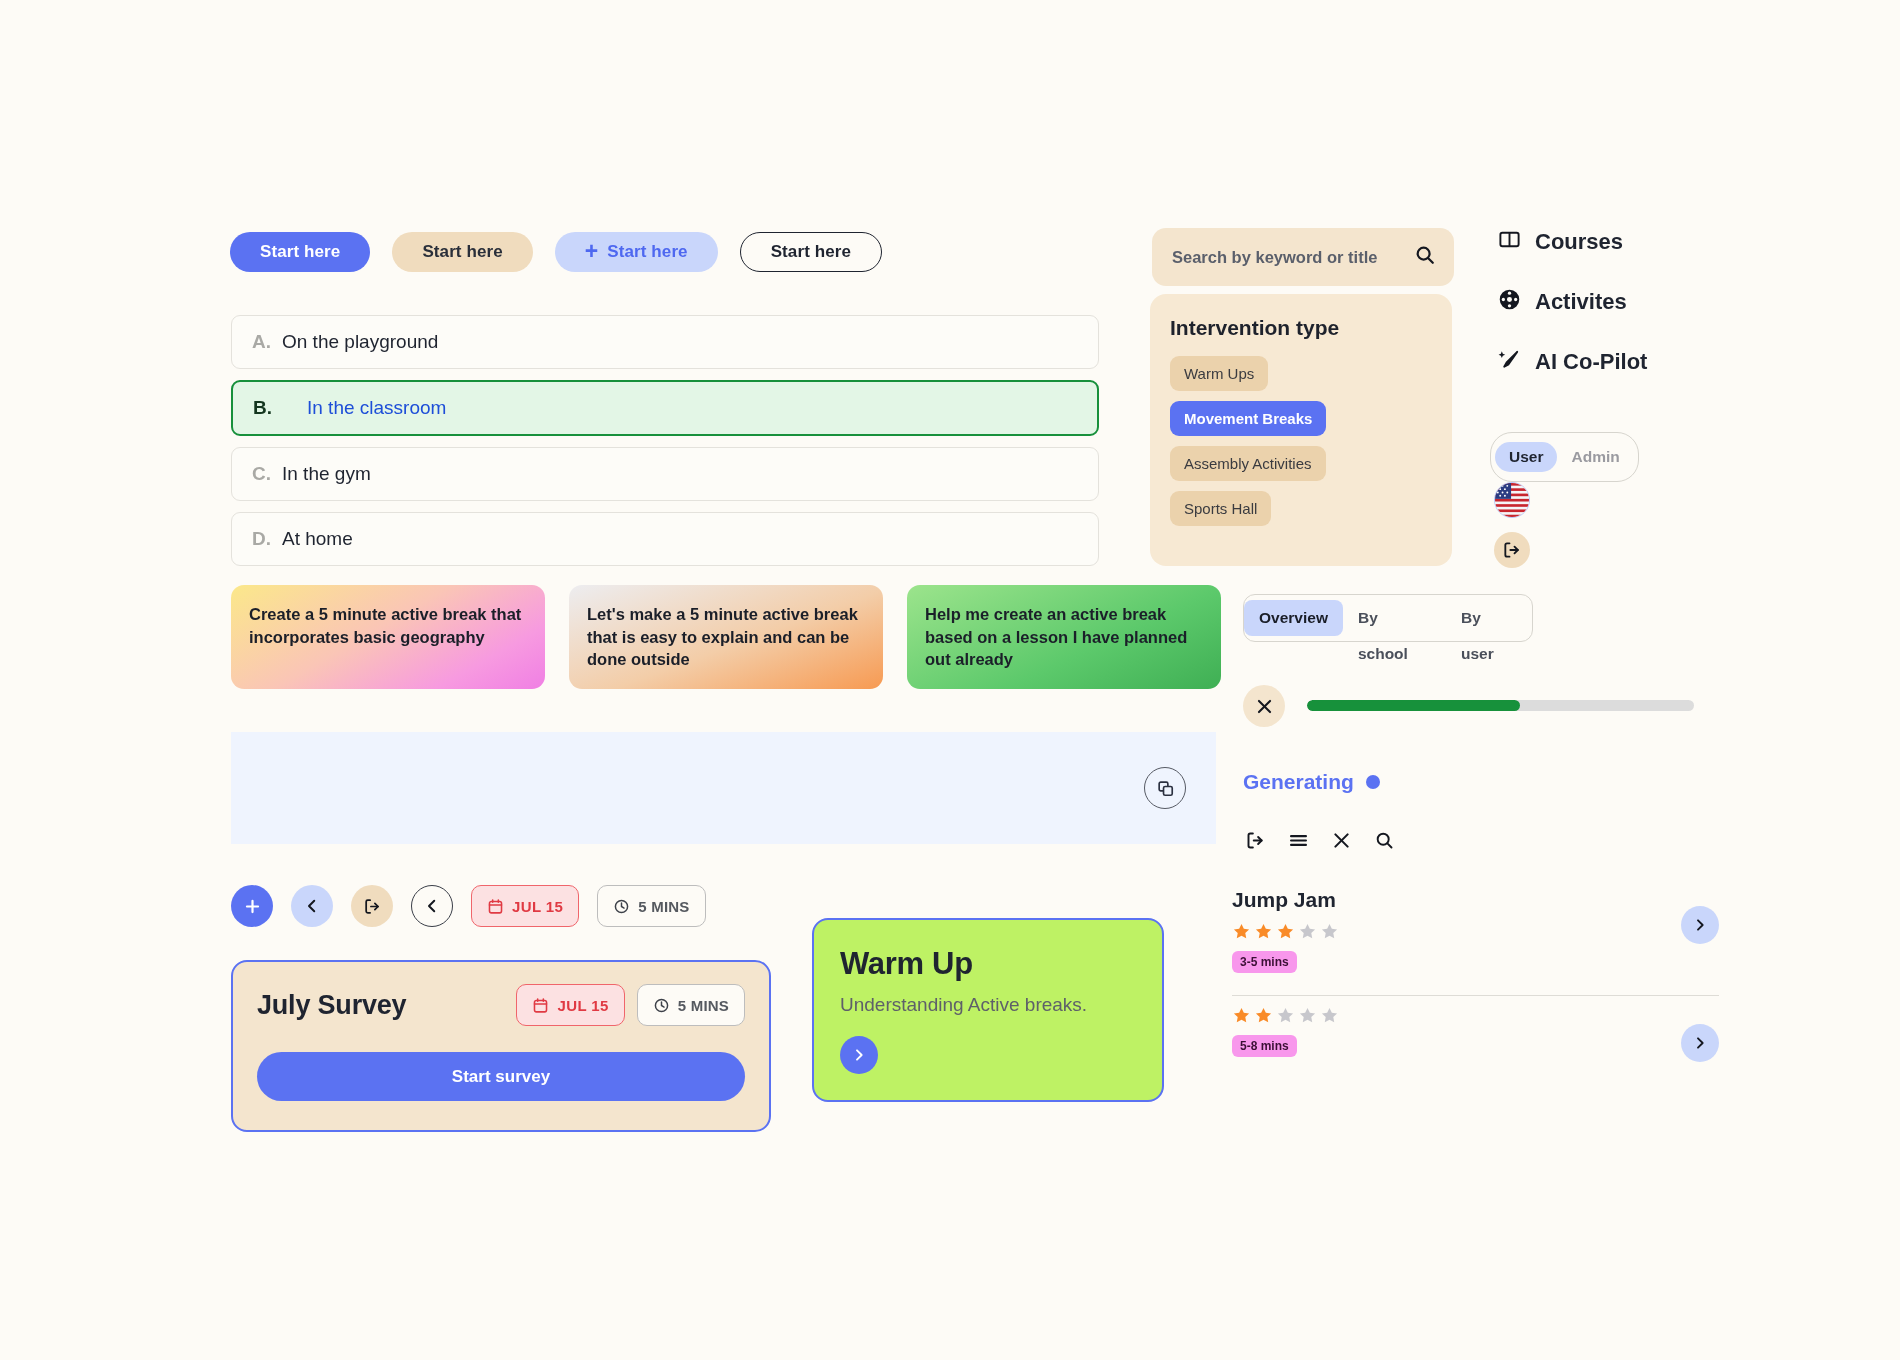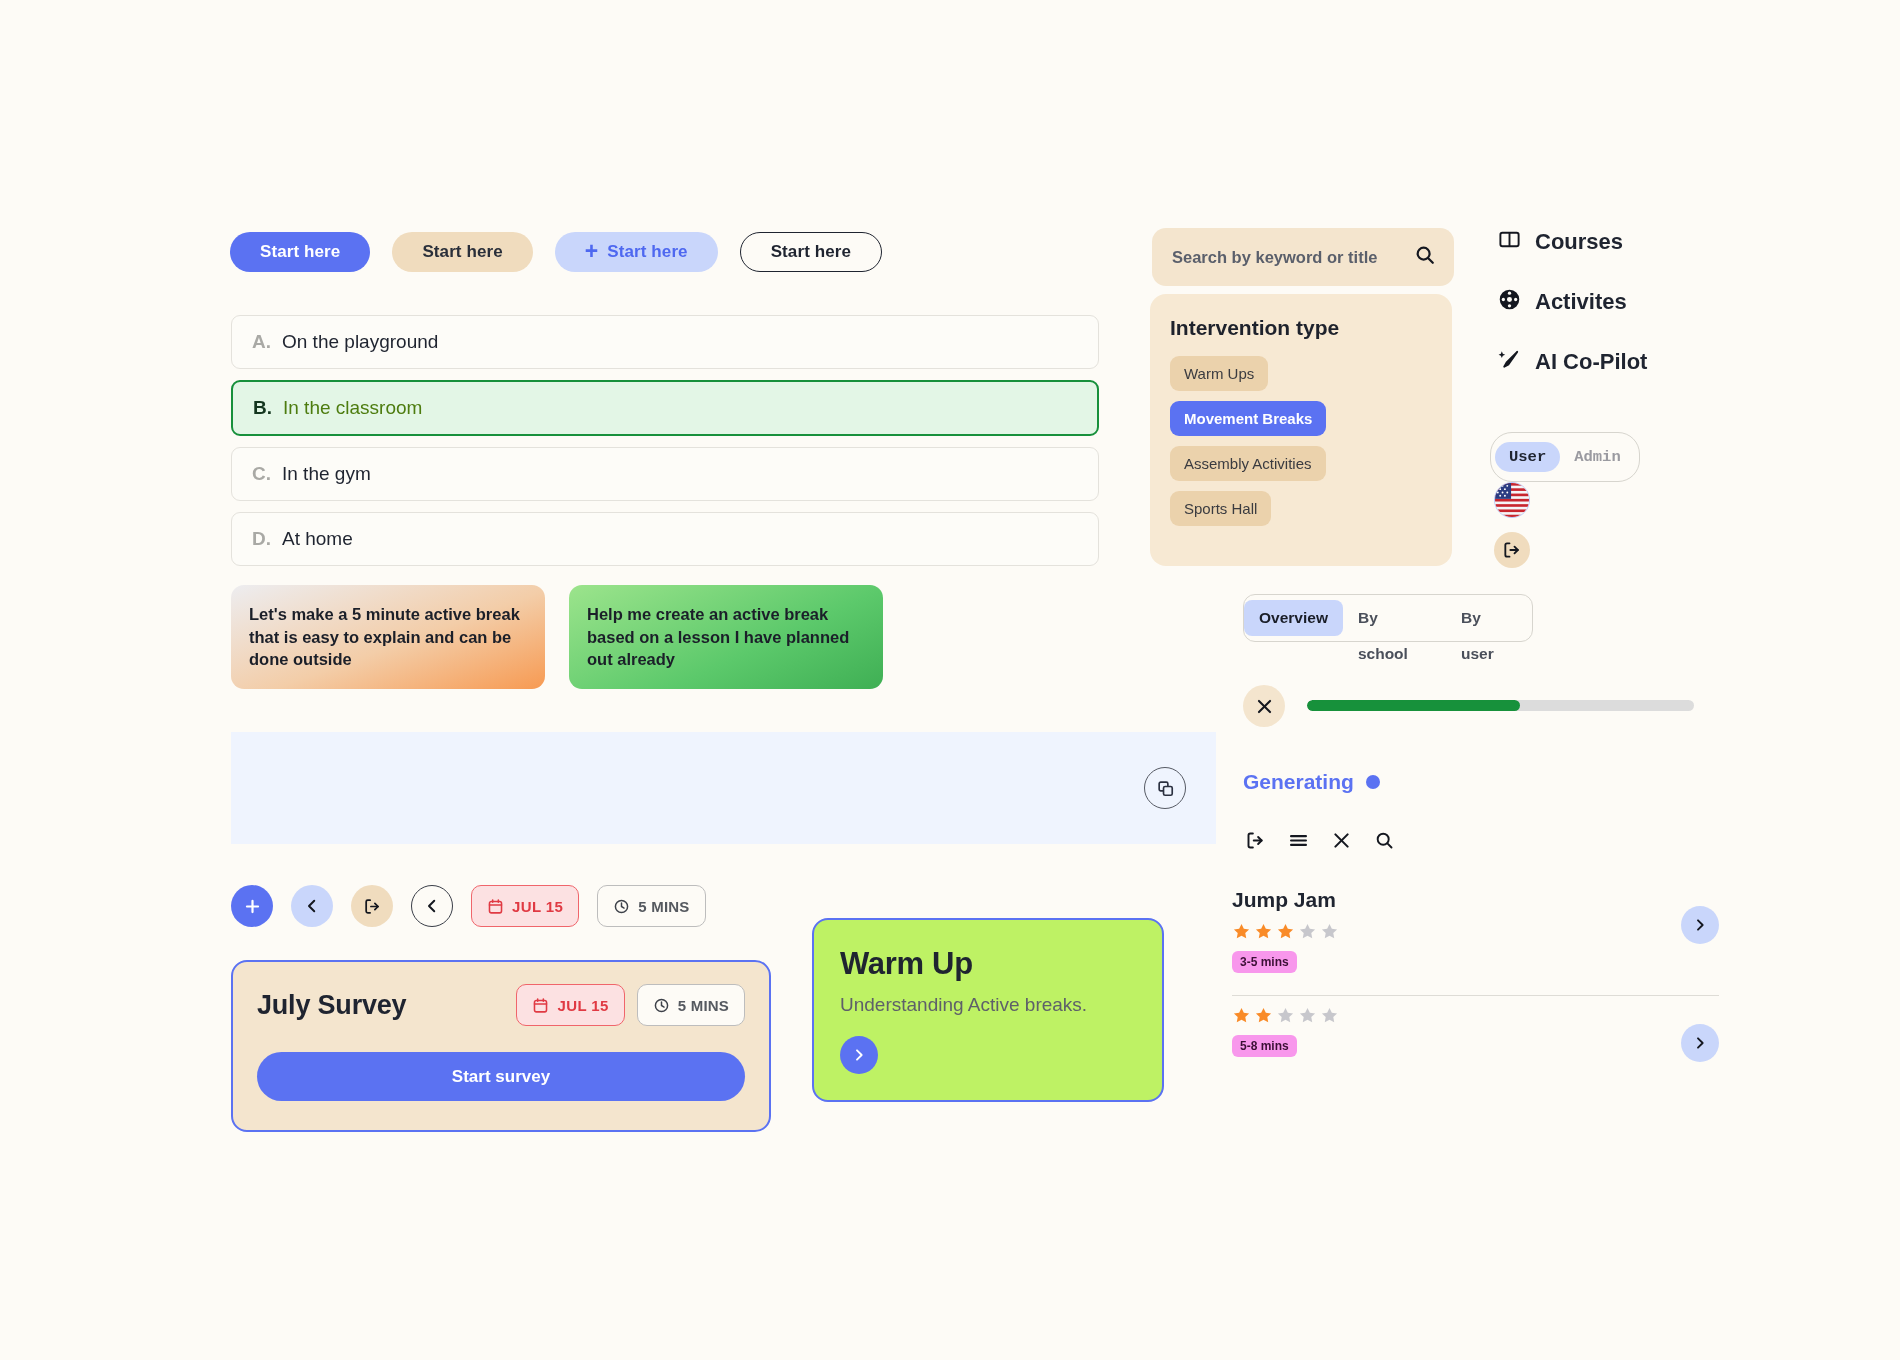--- a/index.html
+++ b/index.html
@@ -35,21 +35,21 @@
   .option {
     height: 54px; border: 1.2px solid #E4E2DC; border-radius: 9px;
     background: #FDFCF8; display: flex; align-items: center;
     padding: 0 20px; margin-bottom: 11px; font-size: 19px; cursor: pointer;
   }
   .option .letter { color: #A9A9A5; font-weight: 700; margin-right: 11px; }
   .option.selected {
     background: #E3F6E6; border: 2px solid #17903B; height: 56px;
   }
   .option.selected .letter { color: #14361F; }
-  .option.selected .otext { color: #4d7c0f; }
+  .option.selected .otext { color: #1d4ed8; margin-left: 24px; }
 
   
   .search-box {
     position: absolute; left: 1152px; top: 228px; width: 302px; height: 58px;
     background: #F4E5CE; border-radius: 14px;
     display: flex; align-items: center; padding: 0 18px 0 20px;
   }
   .search-box .ph { flex: 1; color: #5A5F6B; font-size: 16.5px; font-weight: 600; }
 
   
@@ -69,21 +69,21 @@
   .rnav-item {
     display: flex; align-items: center; gap: 14px;
     margin-bottom: 33px; cursor: pointer;
   }
   .rnav-item span.lbl { font-size: 22px; font-weight: 700; }
 
   
   .role-toggle {
     position: absolute; left: 1490px; top: 432px;
     border: 1.3px solid #D7D5CE; border-radius: 22px; background: #FDFBF6;
-    display: flex; align-items: center; padding: 4px; height: 50px; font-family: Liberation Mono, monospace;
+    display: flex; align-items: center; padding: 4px; height: 50px;
   }
   .role-toggle div { padding: 0 14px; height: 30px; line-height: 30px;
     border-radius: 17px; font-size: 15.5px; font-weight: 700; cursor: pointer; }
   .role-toggle .on { background: #C9D6FB; color: #1F2430; }
   .role-toggle .off { color: #9A9AA0; }
 
   .flag {
     position: absolute; left: 1494px; top: 482px; width: 36px; height: 36px;
     border-radius: 50%; overflow: hidden; border: 1.6px solid #B9C7F7;
   }
@@ -396,20 +396,21 @@
     </span>
     <span>
       <svg width="21" height="21" viewBox="0 0 24 24" fill="none" stroke="#14171F" stroke-width="2.2" stroke-linecap="round">
         <circle cx="10.5" cy="10.5" r="6.3"></circle>
           <line x1="15.3" y1="15.3" x2="20" y2="20"></line>
       </svg>
     </span>
   </div>
 
   <div class="prompts">
+    <div class="prompt p1">Create a 5 minute active break that incorporates basic geography</div>
     <div class="prompt p2">Let's make a 5 minute active break that is easy to explain and can be done outside</div>
     <div class="prompt p3">Help me create an active break based on a lesson I have planned out already</div>
   </div>
 
   <div class="banner">
     <div class="copy-circle">
       <svg width="19" height="19" viewBox="0 0 24 24" fill="none" stroke="#2B3040" stroke-width="2.1" stroke-linejoin="round">
         <rect x="4" y="4" width="11" height="11" rx="2"></rect>
           <rect x="9.5" y="9.5" width="11" height="11" rx="2" fill="#EFF4FE"></rect>
       </svg>

